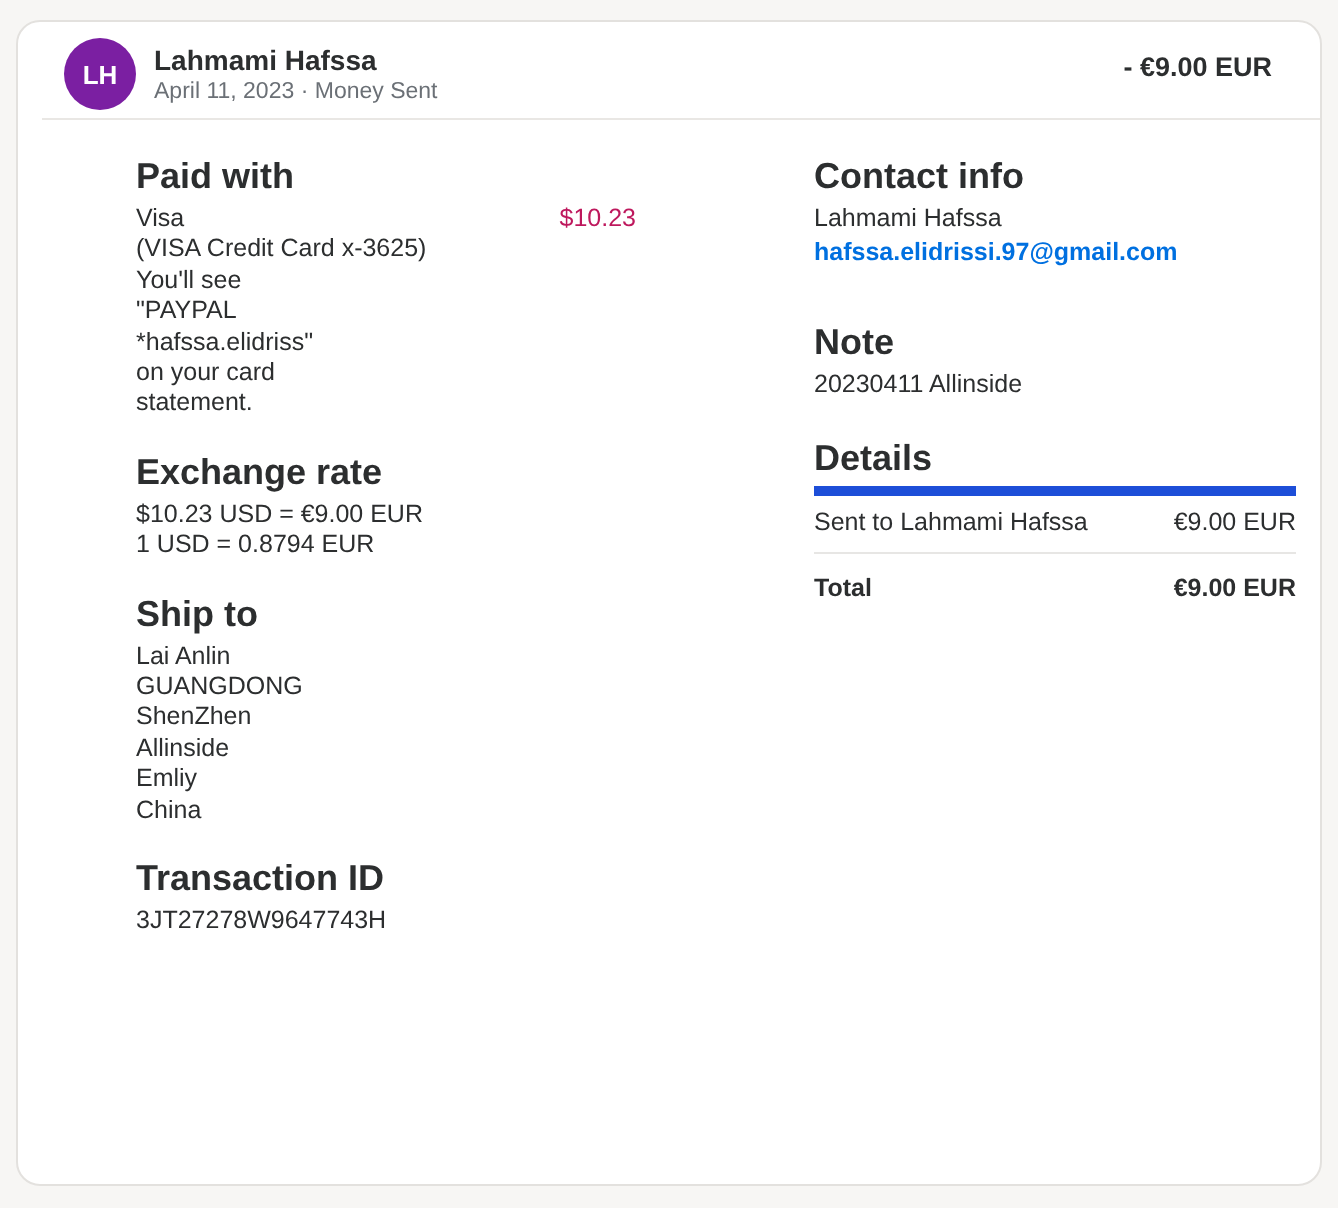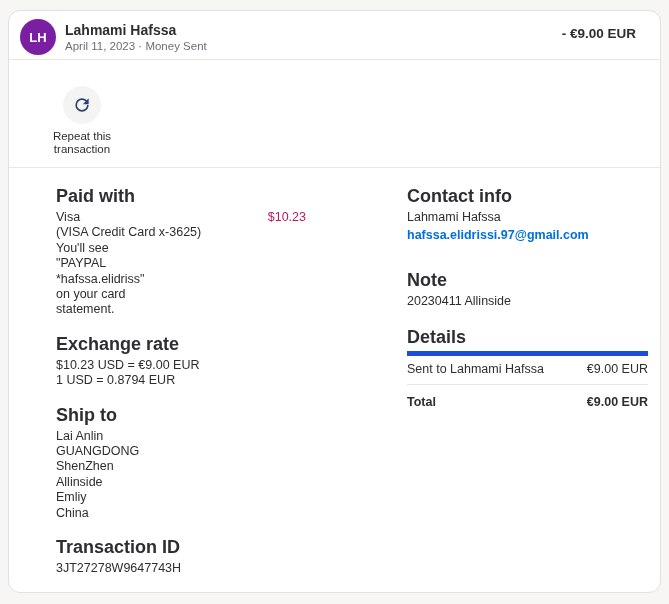--- a/index.html
+++ b/index.html
@@ -10,20 +10,21 @@
     overflow: hidden;
   }
   .card {
     position: absolute;
     left: 8px; top: 10px;
     width: 653px; height: 583px;
     background: #ffffff;
     border: 1px solid #e3e1de;
     border-radius: 12px;
     overflow: hidden;
+    padding-left: 12px;
   }
   
   .header {
     display: flex;
     align-items: flex-start;
     height: 49px;
     padding: 8px 24px 0 11px;
     border-bottom: 1px solid #e9e7e4;
   }
   .avatar {
@@ -114,30 +115,20 @@
       <div class="name">Lahmami Hafssa</div>
       <div class="subtitle">
         <span>April 11, 2023</span>
         <span>·</span>
         <span>Money Sent</span>
       </div>
     </div>
     <div class="header-amount">- €9.00 EUR</div>
   </div>
 
-  <div class="repeat-section">
-    <button class="repeat-btn">
-      <span class="icon-circle">
-        <svg width="20" height="20" viewBox="0 0 24 24" aria-hidden="true">
-          <path d="M17.65 6.35A7.95 7.95 0 0 0 12 4a8 8 0 1 0 8 8h-2a6 6 0 1 1-6-6c1.66 0 3.14.69 4.22 1.78L13 11h7V4l-2.35 2.35z" fill="#2e4272"></path>
-        </svg>
-      </span>
-      <span class="repeat-label">Repeat this transaction</span>
-    </button>
-  </div>
 
   <div class="content">
 
     <div class="col-left">
 
       <div class="section">
         <h3>Paid with</h3>
         <div class="paid-row">
           <div class="paid-desc">
             <div class="bodyline">Visa</div>

